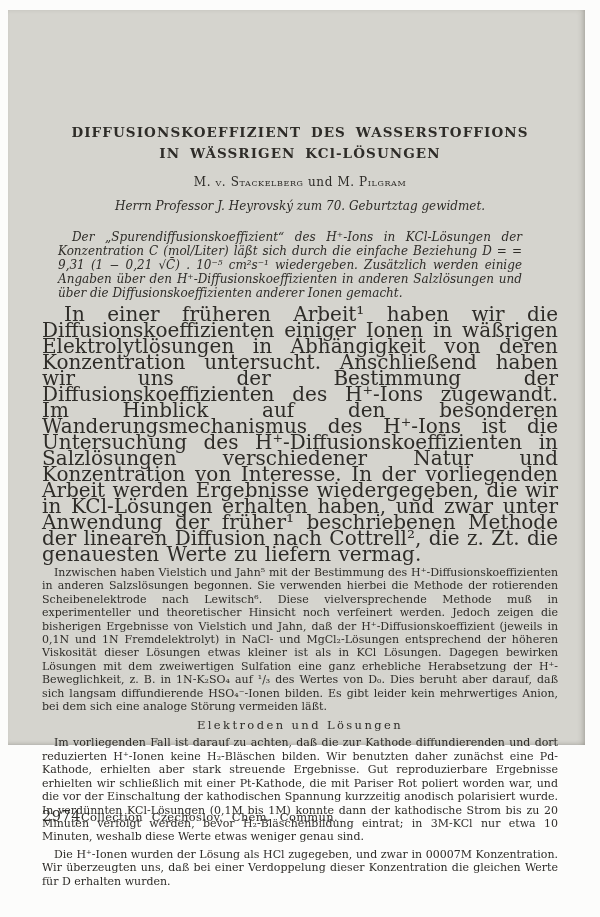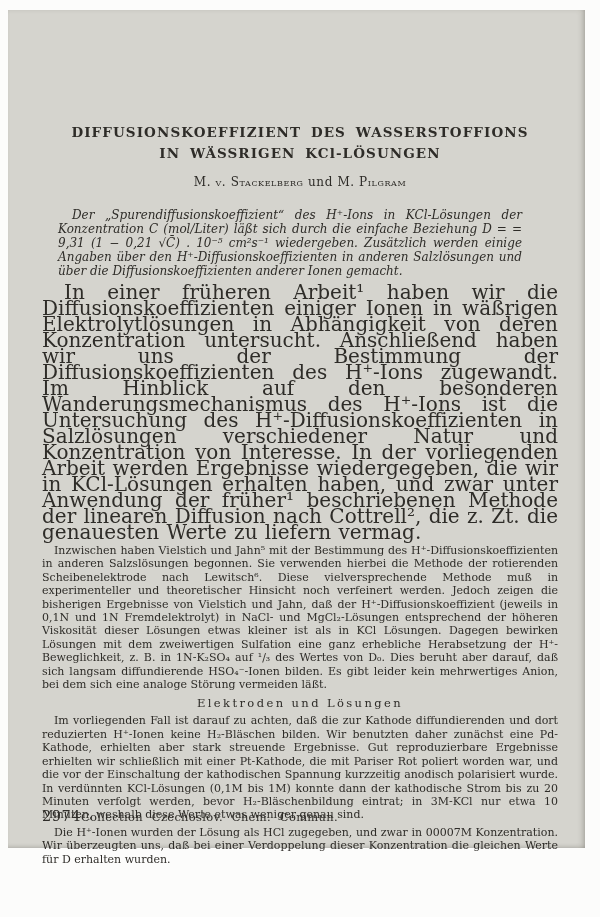--- a/index.html
+++ b/index.html
@@ -8,21 +8,21 @@
     width: 600px;
     height: 917px;
     background: #fcfcfb;
     overflow: hidden;
   }
   .page {
     position: absolute;
     left: 8px;
     top: 10px;
     width: 577px;
-    height: 838px;
+    height: 735px;
     box-sizing: border-box;
     padding: 0 27px 0 34px;
     background: #d5d4ce;
     color: #2e2c28;
     font-family: "DejaVu Serif", "Liberation Serif", serif;
     box-shadow: inset -4px 0 6px -3px rgba(60,58,50,0.35), inset 0 -3px 5px -3px rgba(60,58,50,0.25);
     hyphens: auto;
   }
   .title {
     margin-top: 112px;
@@ -124,20 +124,21 @@
     <div>IN WÄSSRIGEN KCl-LÖSUNGEN</div>
   </div>
 
   <div class="authors">
     <span class="sc">M. v. Stackelberg</span>
     <span>und</span>
     <span class="sc">M. Pilgram</span>
   </div>
 
 
+  <div class="dedication">Herrn Professor J. Heyrovský zum 70. Geburtztag gewidmet.</div>
 
   <div class="abstract">Der „Spurendiffusionskoeffizient“ des H⁺-Ions in KCl-Lösungen der Konzentration C (mol/Liter) läßt sich durch die einfache Beziehung D = = 9,31 (1 − 0,21 √C̄) . 10⁻⁵ cm²s⁻¹ wiedergeben. Zusätzlich werden einige Angaben über den H⁺-Diffusionskoeffizienten in anderen Salzlösungen und über die Diffusionskoeffizienten anderer Ionen gemacht.</div>
 
   <p class="body-large">In einer früheren Arbeit¹ haben wir die Diffusionskoeffizienten einiger Ionen in wäßrigen Elektrolytlösungen in Abhängigkeit von deren Konzentration untersucht. Anschließend haben wir uns der Bestimmung der Diffusionskoeffizienten des H⁺-Ions zugewandt. Im Hinblick auf den besonderen Wanderungsmechanismus des H⁺-Ions ist die Untersuchung des H⁺-Diffusionskoeffizienten in Salzlösungen verschiedener Natur und Konzentration von Interesse. In der vorliegenden Arbeit werden Ergebnisse wiedergegeben, die wir in KCl-Lösungen erhalten haben, und zwar unter Anwendung der früher¹ beschriebenen Methode der linearen Diffusion nach Cottrell², die z. Zt. die genauesten Werte zu liefern vermag.</p>
 
   <p class="body-small">Inzwischen haben Vielstich und Jahn⁵ mit der Bestimmung des H⁺-Diffusionskoeffizienten in anderen Salzslösungen begonnen. Sie verwenden hierbei die Methode der rotierenden Scheibenelektrode nach Lewitsch⁶. Diese vielversprechende Methode muß in experimenteller und theoretischer Hinsicht noch verfeinert werden. Jedoch zeigen die bisherigen Ergebnisse von Vielstich und Jahn, daß der H⁺-Diffusionskoeffizient (jeweils in 0,1N und 1N Fremdelektrolyt) in NaCl- und MgCl₂-Lösungen entsprechend der höheren Viskosität dieser Lösungen etwas kleiner ist als in KCl Lösungen. Dagegen bewirken Lösungen mit dem zweiwertigen Sulfation eine ganz erhebliche Herabsetzung der H⁺-Beweglichkeit, z. B. in 1N-K₂SO₄ auf ¹/₃ des Wertes von D₀. Dies beruht aber darauf, daß sich langsam diffundierende HSO₄⁻-Ionen bilden. Es gibt leider kein mehrwertiges Anion, bei dem sich eine analoge Störung vermeiden läßt.</p>
 
 
   <h3 class="subsection">Elektroden und Lösungen</h3>
 

